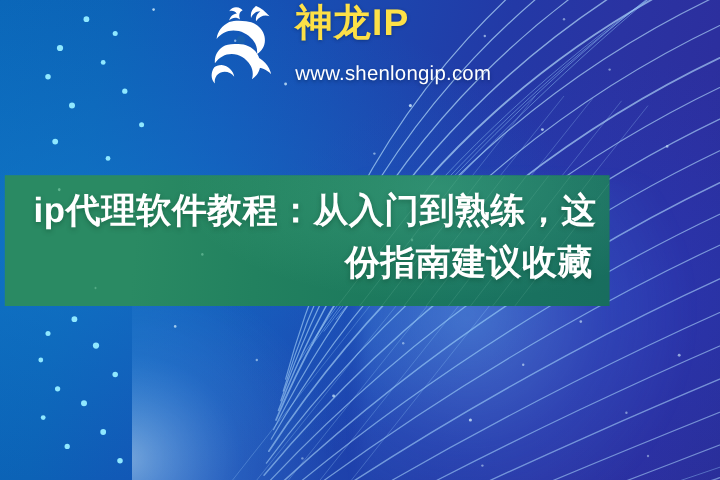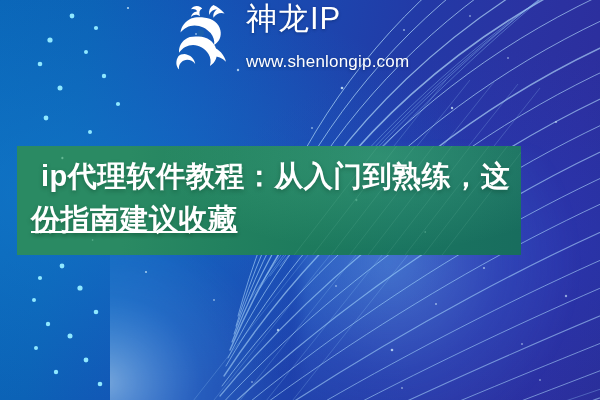--- a/index.html
+++ b/index.html
@@ -83,43 +83,43 @@
   }
   .logo-mark {
     width: 74px;
     height: 70px;
     flex: 0 0 auto;
     margin-right: 4px;
   }
   .logo-mark svg { display:block; width:100%; height:100%; }
   .logo-text { position: relative; top: -1px; }
   .brand-cn {
-    color: #ffffff;
+    color: #fde047;
     font-size: 31px;
     line-height: 33px;
-    font-weight: 400;
+    font-weight: 700;
     letter-spacing: 1px;
     text-shadow: 0 1px 3px rgba(0,30,80,.45);
     white-space: nowrap;
   }
   .brand-url {
     color: #ffffff;
     font-size: 17px;
     line-height: 22px;
     font-weight: 400;
     letter-spacing: .2px;
     margin-top: 16px;
     text-shadow: 0 1px 3px rgba(0,30,80,.5);
     white-space: nowrap;
   }
 
   
   .title-band {
     position: absolute;
-    left: 17px;
+    left: 4px;
     top: 146px;
     width: 504px;
     height: 109px;
     background:
       linear-gradient(95deg,
         #2a8a63 0%,
         #2a8a63 22%,
         #22815f 42%,
         #1d7a5d 60%,
         #1a7560 76%,
@@ -140,21 +140,21 @@
     font-size: 29px;
     line-height: 43px;
     text-align: center;
     padding: 9px 14px 0 14px;
     letter-spacing: .5px;
     text-shadow: 0 2px 4px rgba(0,50,30,.35);
     box-sizing: border-box;
   }
   .title-line { display: block; white-space: nowrap; }
   .title-line.l1 { text-align: left; padding-left: 10px; }
-  .title-line.l2 { text-align: left; text-decoration: underline; }
+  .title-line.l2 { text-align: right; }
 </style>
 </head>
 <body>
 
 <div id="stage">
 
   <div class="bg-base"></div>
   <div class="bg-vign"></div>
 
   <div class="swirl">

